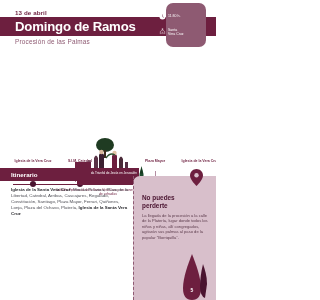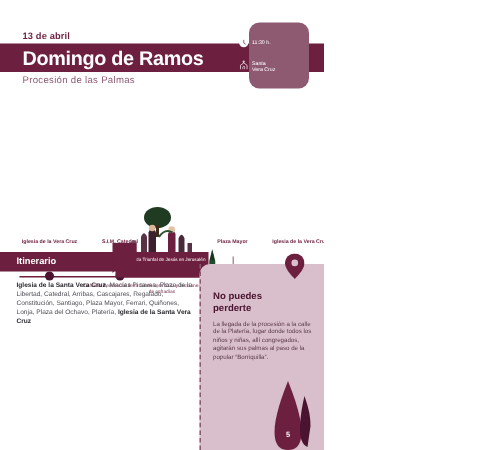--- a/index.html
+++ b/index.html
@@ -6,21 +6,21 @@
   body{
     width:216px;height:300px;
     background:#ffffff;
     font-family:"Liberation Sans", sans-serif;
     overflow:hidden;
     position:relative;
   }
   .page{position:absolute;inset:0;}
 
   
-  .hdr{position:absolute;left:0;top:12px;width:216px;height:56px;}
+  .hdr{position:absolute;left:0;top:0;width:216px;height:56px;}
   .hdr-band{
     position:absolute;left:0;top:17px;width:216px;height:19px;
     background:#6d1f3f;
   }
   .hdr-panel{
     position:absolute;right:10px;top:3px;width:40px;height:44px;
     background:#8e5a72;border-radius:7px;
   }
   .hdr-date{
     position:absolute;left:15px;top:9px;

